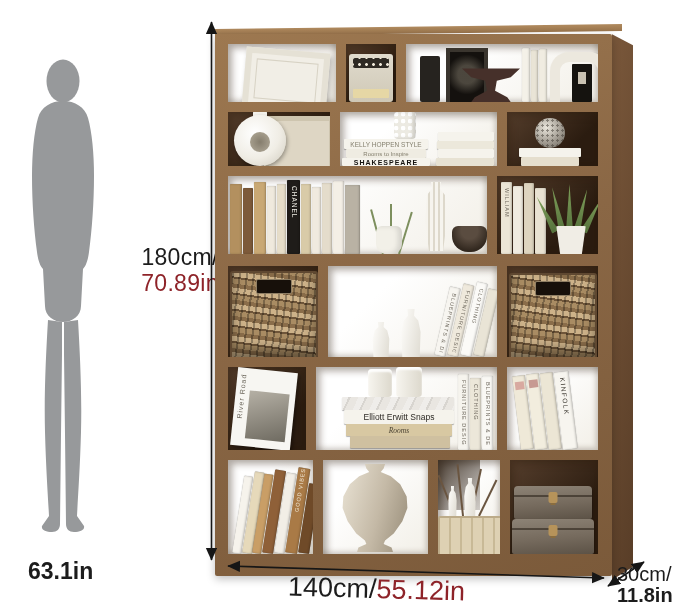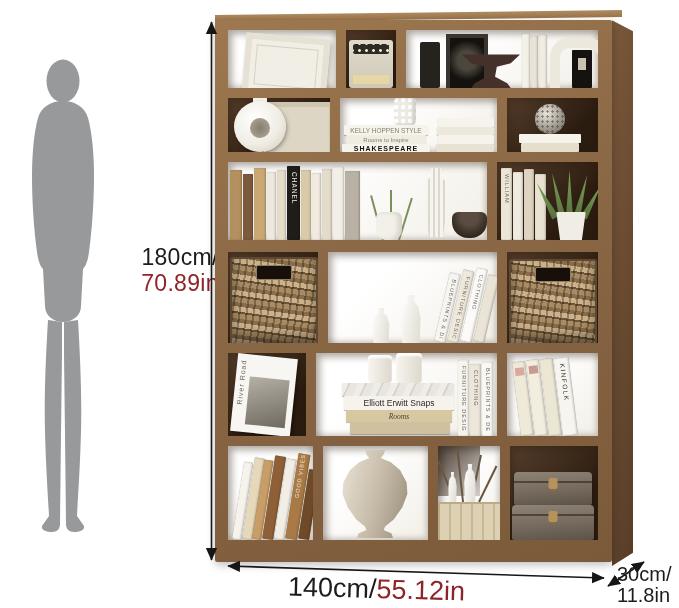--- a/index.html
+++ b/index.html
@@ -75,27 +75,28 @@
       <ellipse cx="55" cy="27" rx="16.5" ry="21.5"></ellipse>
       <path d="M55,47 C67,47 77,53 80,64 C84,78 86,100 86,122 C86,148 84,176 81,198 C80,206 78,212 75,215
                L73,252 C73,262 64,268 55,268 C46,268 37,262 37,252 L35,215 C32,212 30,206 29,198
                C26,176 24,148 24,122 C24,100 26,78 30,64 C33,53 43,47 55,47 Z"></path>
       <path d="M40,266 C38,300 36,340 37,378 C38,415 40,442 41,462 L34,472 C33,476 38,478 44,478
                C49,478 52,475 52,470 L53,380 L54,300 L54,268 Z"></path>
       <path d="M70,266 C72,300 74,340 73,378 C72,415 70,442 69,462 L76,472 C77,476 72,478 66,478
                C61,478 58,475 58,470 L57,380 L56,300 L56,268 Z"></path>
     </g>
   </svg>
+  <div class="i plabel" style="left:28px;top:558px">63.1in</div>
 
   <div class="i dimtxt" style="left:124px;top:244px;width:112px;text-align:center">
     <div>180cm/</div>
     <div class="red">70.89in</div>
   </div>
 
-  <div class="i" style="left:215px;top:15px;width:420px;height:555px">
+  <div class="i" style="left:215px;top:29px;width:420px;height:555px">
     <div class="topsliver" style="left:0;top:0;width:407px;height:7px"></div>
     <div class="side" style="left:397px;top:2px;width:21px;height:549px"></div>
     <div class="frame" style="left:0;top:5px;width:397px;height:542px">
 
       <div class="cell" style="left:13px;top:10px;width:108px;height:58px">
         <div class="i" style="left:16px;top:6px;width:72px;height:50px;background:#f1eee6;border:6px solid #e5e1d5;transform:rotate(5deg);box-shadow:2px 3px 5px rgba(0,0,0,.25)">
           <div class="i" style="left:5px;top:5px;right:5px;bottom:5px;border:1px solid #d7d2c4"></div>
         </div>
       </div>
       <div class="cell cell--dark" style="left:131px;top:10px;width:50px;height:58px">
@@ -291,16 +292,16 @@
     <line x1="228" y1="566" x2="604" y2="578" stroke="#161616" stroke-width="1.6" marker-start="url(#ah)" marker-end="url(#ah)"></line>
     <line x1="608" y1="586" x2="644" y2="562" stroke="#161616" stroke-width="1.6" marker-start="url(#ah)" marker-end="url(#ah)"></line>
   </svg>
 
   <div class="i wlabel" style="left:288px;top:574px">
     <span>140cm/</span><span class="red">55.12in</span>
   </div>
 
   <div class="i dlabel" style="left:617px;top:564px">
     <div>30cm/</div>
-    <div style="font-weight:normal">11.8in</div>
+    <div style="font-weight:bold">11.8in</div>
   </div>
 
 </div>
 
 </body></html>

